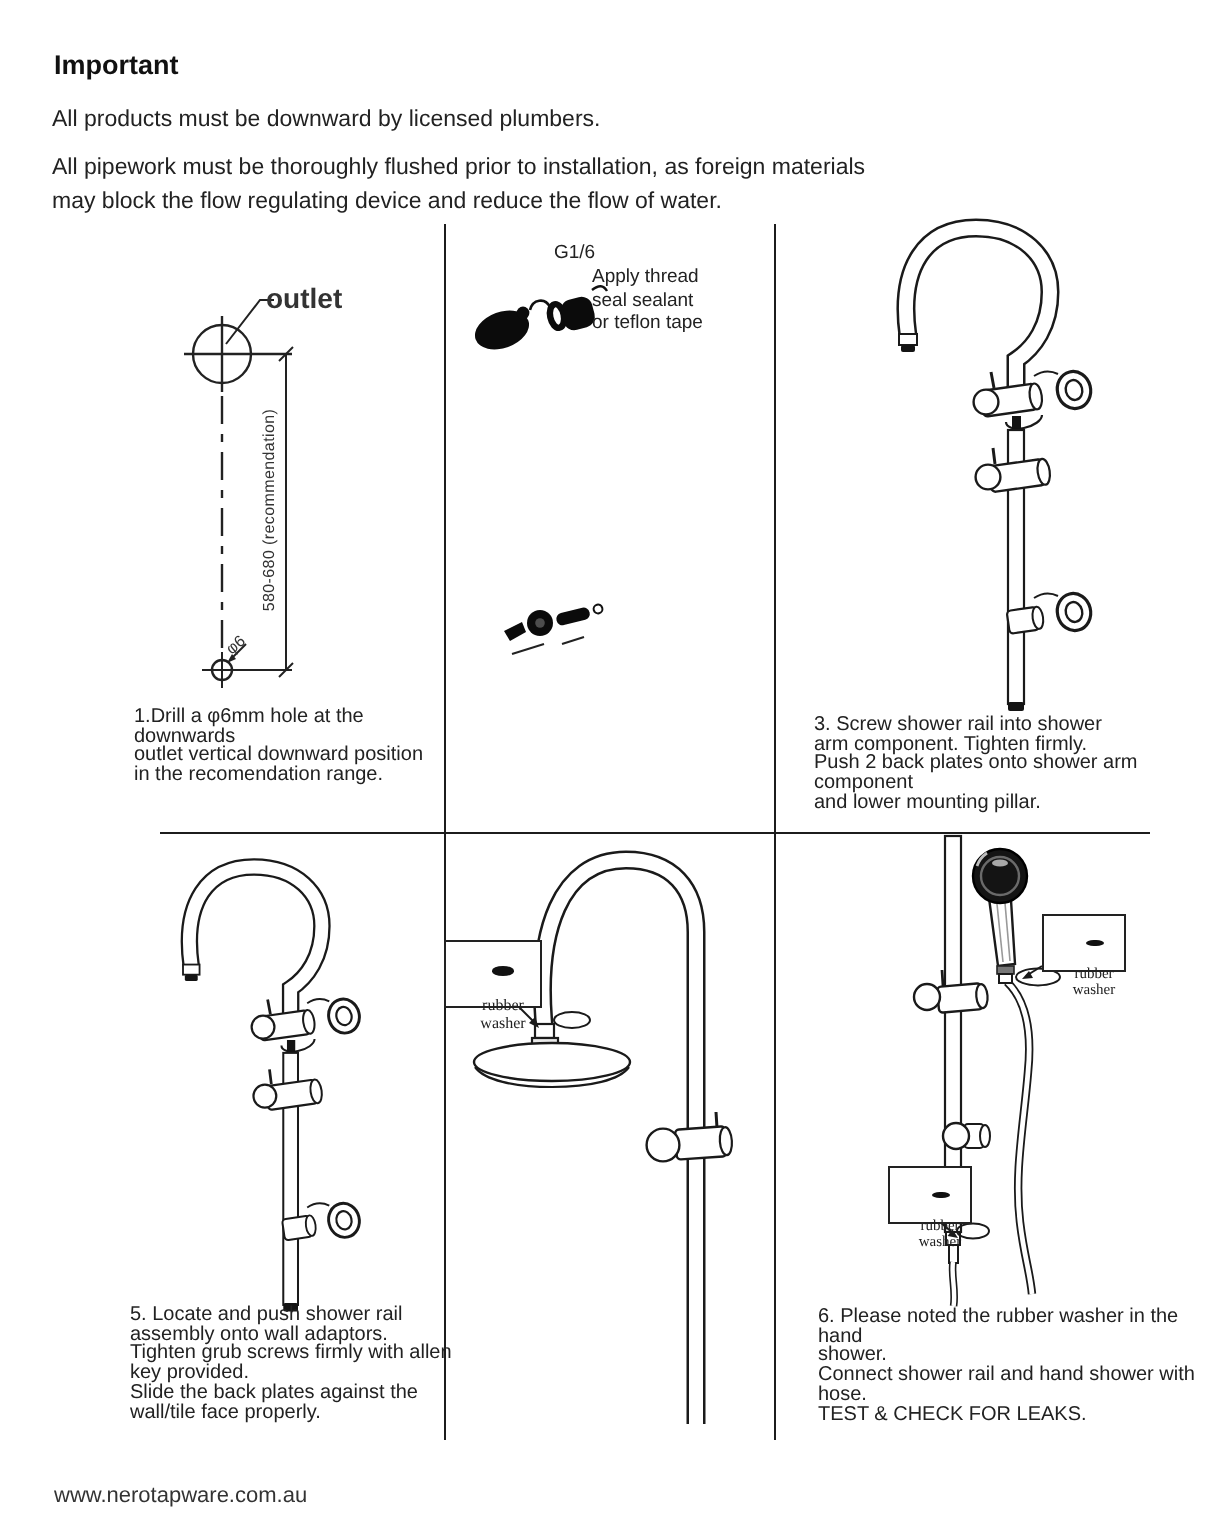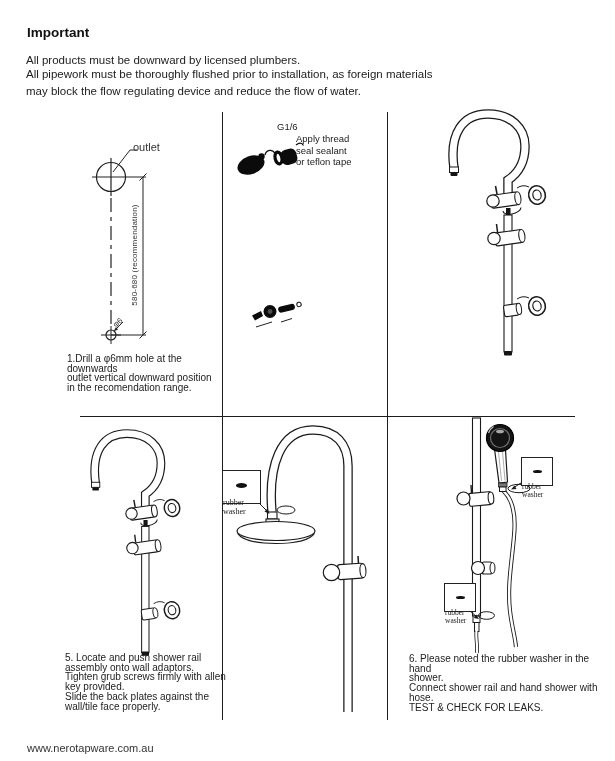--- a/index.html
+++ b/index.html
@@ -3,36 +3,36 @@
 <meta charset="utf-8">
 <style>
   html,body{margin:0;padding:0;background:#fff;}
   .page{
     position:relative;width:615px;height:761px;background:#ffffff;
     font-family:"Liberation Sans",sans-serif;color:#1a1a1a;overflow:hidden;margin-top:20px;
   }
   .abs{position:absolute;}
   .heading{left:27px;top:5px;font-size:13.5px;font-weight:bold;color:#111;}
   .intro{left:26px;top:34px;font-size:11.5px;color:#222;}
-  .intro2{left:26px;top:46px;font-size:11.5px;line-height:16.5px;color:#222;white-space:pre-line;}
+  .intro2{left:26px;top:56px;font-size:11.5px;line-height:16.5px;color:#222;white-space:pre-line;}
   .footer{left:27px;top:722px;font-size:11px;color:#333;}
   .vline{width:1px;background:#1c1c1c;}
   .hline{height:1px;background:#1c1c1c;}
   .caption{font-size:10px;line-height:9.7px;color:#222;white-space:pre-line;}
-  .dlabel{font-size:11px;color:#333;}
+  .dlabel{font-size:14px;color:#333;font-weight:bold;}
   .dimlabel{
     left:81px;top:229px;width:110px;height:12px;text-align:center;
     font-size:8px;color:#333;transform:rotate(-90deg);letter-spacing:.2px;white-space:nowrap;
   }
   .philabel{left:113px;top:298px;font-size:8px;color:#333;transform:rotate(-40deg);}
   .applynote{left:296px;top:113px;font-size:9.5px;line-height:11.5px;color:#222;white-space:pre-line;}
   .g12{left:277px;top:101px;font-size:9.5px;color:#222;}
   .washerbox{
-    border:1px solid #222;background:#fff;text-align:left;
-    font-family:"Liberation Serif",serif;color:#222;white-space:pre-line;
+    border:1px solid #222;background:#fff;text-align:center;
+    font-family:"Liberation Serif",serif;color:#222;white-space:pre-line;padding-left:10px;
   }
   .washerbox .oval{background:#111;border-radius:50%;margin:3px auto 1px auto;}
   .wb5{left:222px;top:450px;width:37px;height:32px;font-size:8px;line-height:9px;}
   .wb5 .oval{width:11px;height:4.5px;}
   .wb6a{left:521px;top:437px;width:30px;height:27px;font-size:7.5px;line-height:8.5px;}
   .wb6a .oval{width:9px;height:3.5px;}
   .wb6b{left:444px;top:563px;width:30px;height:27px;font-size:7.5px;line-height:8.5px;}
   .wb6b .oval{width:9px;height:3.5px;}
   svg{display:block;}
 </style>
@@ -139,20 +139,24 @@
       </g>
 
       <path d="M 130,191 Q 136,187 142,190" stroke="#1a1a1a" stroke-width="1" fill="none"></path>
       <g transform="rotate(-14 150 198)">
         <ellipse cx="150" cy="198" rx="8.3" ry="9.3" fill="none" stroke="#1a1a1a" stroke-width="1.6"></ellipse>
         <ellipse cx="150" cy="198" rx="4.1" ry="5" fill="none" stroke="#1a1a1a" stroke-width="1.2"></ellipse>
       </g>
       <rect x="117" y="243" width="8" height="4.5" rx="1" fill="#141414"></rect>
     </g>
   </svg>
+  <div class="abs caption" style="left:407px;top:338px;width:200px">3. Screw shower rail into shower
+arm component. Tighten firmly.
+Push 2 back plates onto shower arm component
+and lower mounting pillar.</div>
 
   <svg class="abs" style="left:0;top:396px" width="222" height="250" viewBox="0 0 222 250">
     <use href="#railAsm" transform="translate(34,12) scale(0.92)"></use>
   </svg>
   <div class="abs caption" style="left:65px;top:633px;width:165px">5. Locate and push shower rail
 assembly onto wall adaptors.
 Tighten grub screws firmly with allen
 key provided.
 Slide the back plates against the
 wall/tile face properly.</div>

